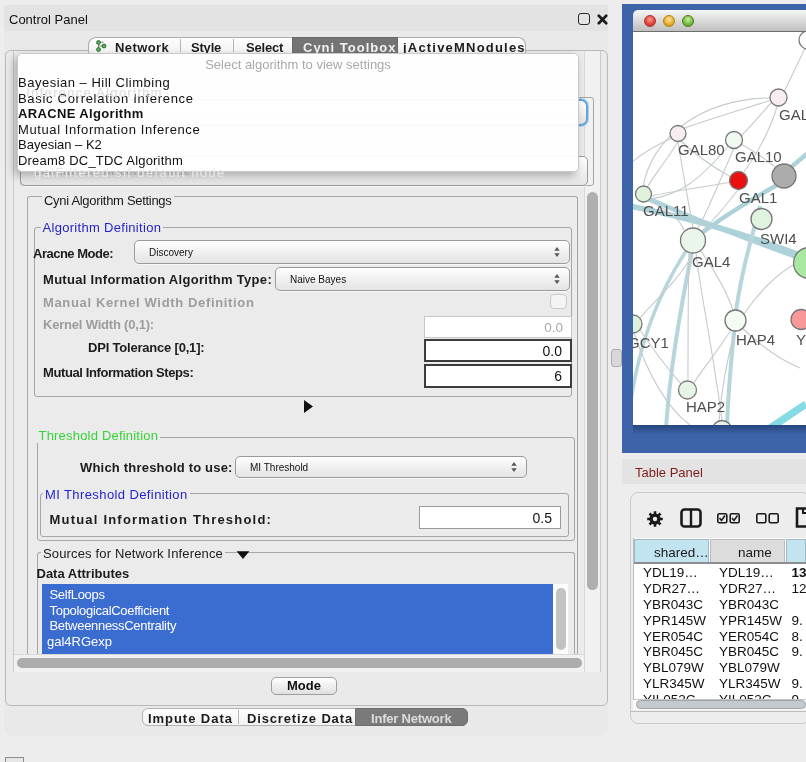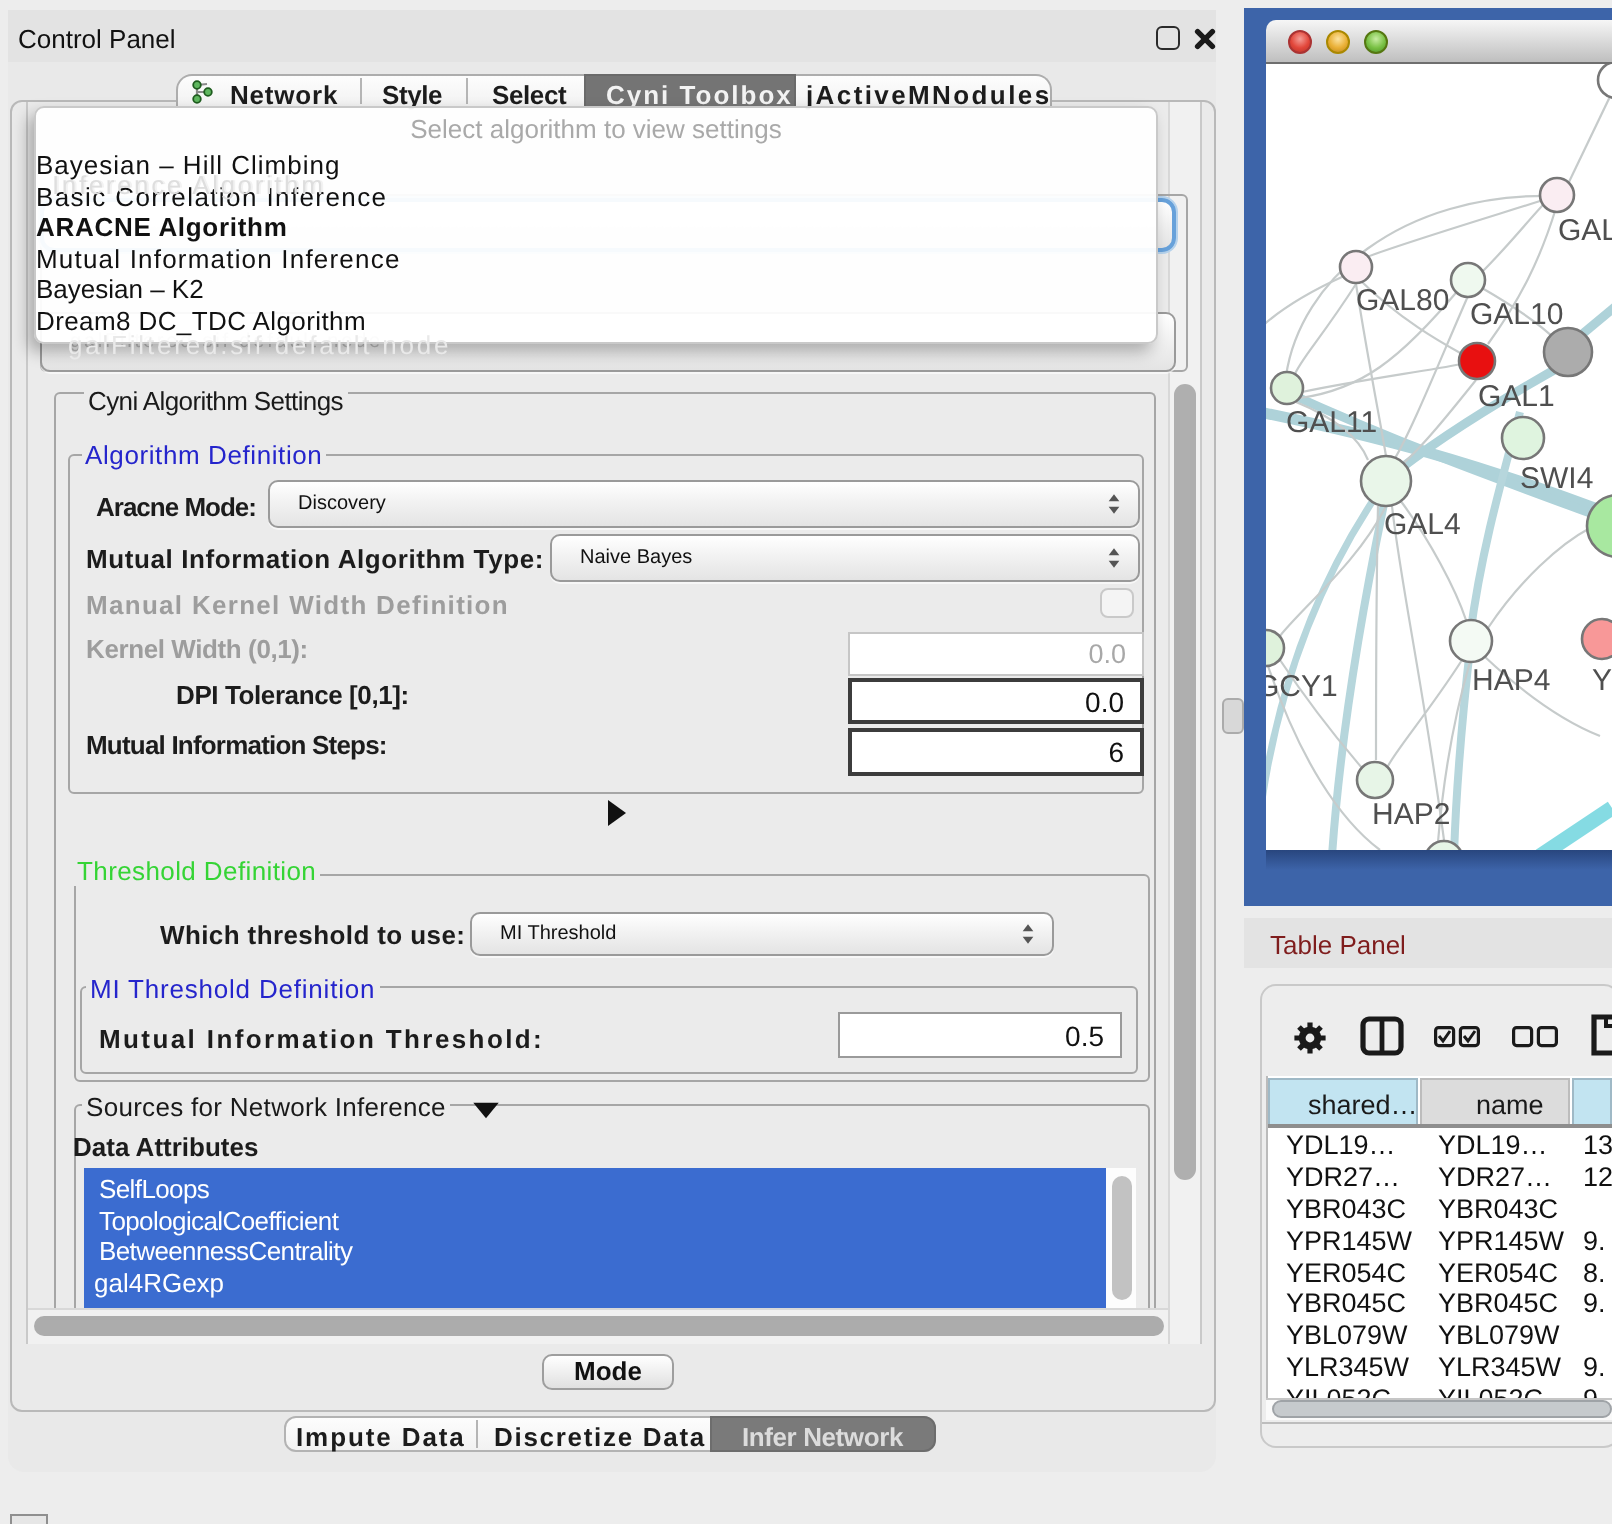--- a/index.html
+++ b/index.html
@@ -66,21 +66,21 @@
 
   <div class="abs" style="left:14px; top:654px; width:570px; height:18px; background:#f1f1f1; border-top:1px solid #d8d8d8;"></div>
   <div class="abs" style="left:17px; top:657.5px; width:565px; height:10.5px; background:#acacac; border-radius:6px;"></div>
 
   <div class="gbox" style="left:27px; top:196px; width:551px; height:458px; border-radius:3px 3px 0 0; border-bottom:none;"></div>
   <div class="gtitle" style="left:42px; top:192.5px; color:#1a1a1a; letter-spacing:-0.3px;">Cyni Algorithm Settings</div>
 
   <div class="gbox" style="left:34px; top:227px; width:538px; height:170px;"></div>
   <div class="gtitle" style="left:40.5px; top:219.5px; color:#2525cc; letter-spacing:0.3px;">Algorithm Definition</div>
 
-  <div class="abs lbl" style="left:48px; top:245.5px; letter-spacing:-0.5px;">Aracne Mode:</div>
+  <div class="abs lbl" style="left:33px; top:245.5px; letter-spacing:-0.5px;">Aracne Mode:</div>
   <div class="combo" style="left:134px; top:240px; width:436px; height:24px;">
     <span class="ct">Discovery</span>
     <svg class="spin" viewBox="0 0 9 14">
         <path d="M4.5 1.5 L7.5 5.5 L1.5 5.5 Z" fill="#555"></path>
         <path d="M4.5 12.5 L7.5 8.5 L1.5 8.5 Z" fill="#555"></path>
       </svg>
   </div>
 
   <div class="abs lbl" style="left:43px; top:271.5px; letter-spacing:0.3px;">Mutual Information Algorithm Type:</div>
   <div class="combo" style="left:275px; top:267px; width:295px; height:24px;">
@@ -293,21 +293,21 @@
   <div class="abs" style="left:634px; top:539px; width:74.5px; height:24px; background:#c2e4f1; border:1px solid #9fb9c6;"></div>
   <div class="abs" style="left:709.5px; top:539px; width:75px; height:24px; background:#dcdcdc; border:1px solid #bcbcbc;"></div>
   <div class="abs" style="left:785.5px; top:539px; width:20.5px; height:24px; background:#c2e4f1; border:1px solid #9fb9c6;"></div>
   <div class="abs" style="left:634px; top:562px; width:172px; height:1.5px; background:#8e8e8e;"></div>
   <div class="abs" style="left:654px; top:544.5px; font-size:13.5px; color:#1a1a1a;">shared…</div>
   <div class="abs" style="left:738px; top:544.5px; font-size:13.5px; color:#1a1a1a;">name</div>
 
   <div id="rows">
       <div class="abs" style="left:643px; top:565.3px; font-size:13.5px; color:#111;">YDL19…</div>
       <div class="abs" style="left:719px; top:565.3px; font-size:13.5px; color:#111;">YDL19…</div>
-      <div class="abs" style="left:791.5px; top:565.3px; font-size:13.5px; color:#111;">13</div>
+      <div class="abs" style="left:791.5px; top:565.3px; font-size:13.5px; color:#111;font-weight:bold;">13</div>
       <div class="abs" style="left:643px; top:581.0999999999999px; font-size:13.5px; color:#111;">YDR27…</div>
       <div class="abs" style="left:719px; top:581.0999999999999px; font-size:13.5px; color:#111;">YDR27…</div>
       <div class="abs" style="left:791.5px; top:581.0999999999999px; font-size:13.5px; color:#111;">12</div>
       <div class="abs" style="left:643px; top:596.9px; font-size:13.5px; color:#111;">YBR043C</div>
       <div class="abs" style="left:719px; top:596.9px; font-size:13.5px; color:#111;">YBR043C</div>
       <div class="abs" style="left:791.5px; top:596.9px; font-size:13.5px; color:#111;"></div>
       <div class="abs" style="left:643px; top:612.6999999999999px; font-size:13.5px; color:#111;">YPR145W</div>
       <div class="abs" style="left:719px; top:612.6999999999999px; font-size:13.5px; color:#111;">YPR145W</div>
       <div class="abs" style="left:791.5px; top:612.6999999999999px; font-size:13.5px; color:#111;">9.</div>
       <div class="abs" style="left:643px; top:628.5px; font-size:13.5px; color:#111;">YER054C</div>

